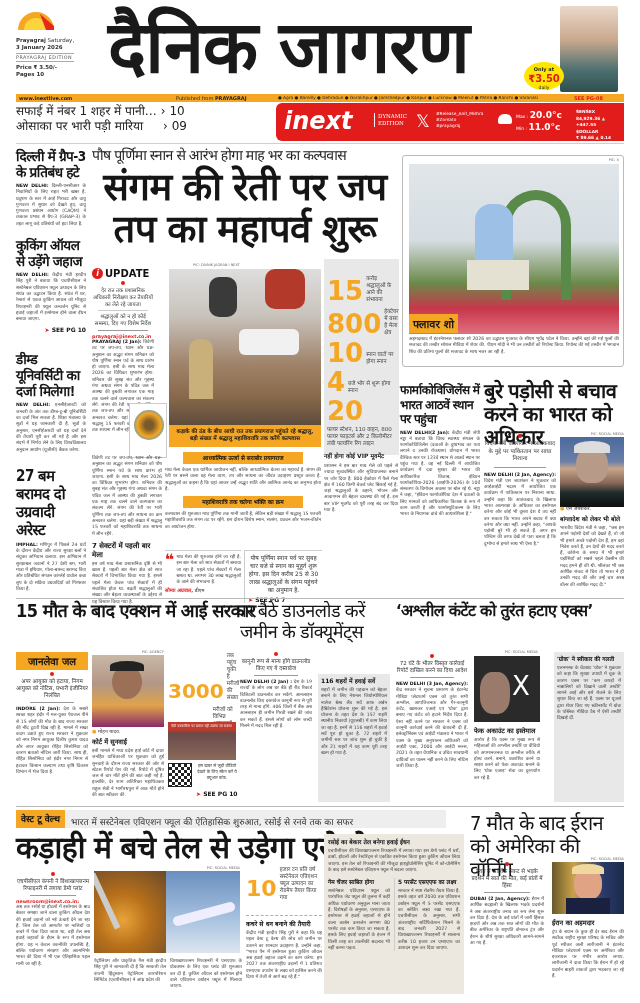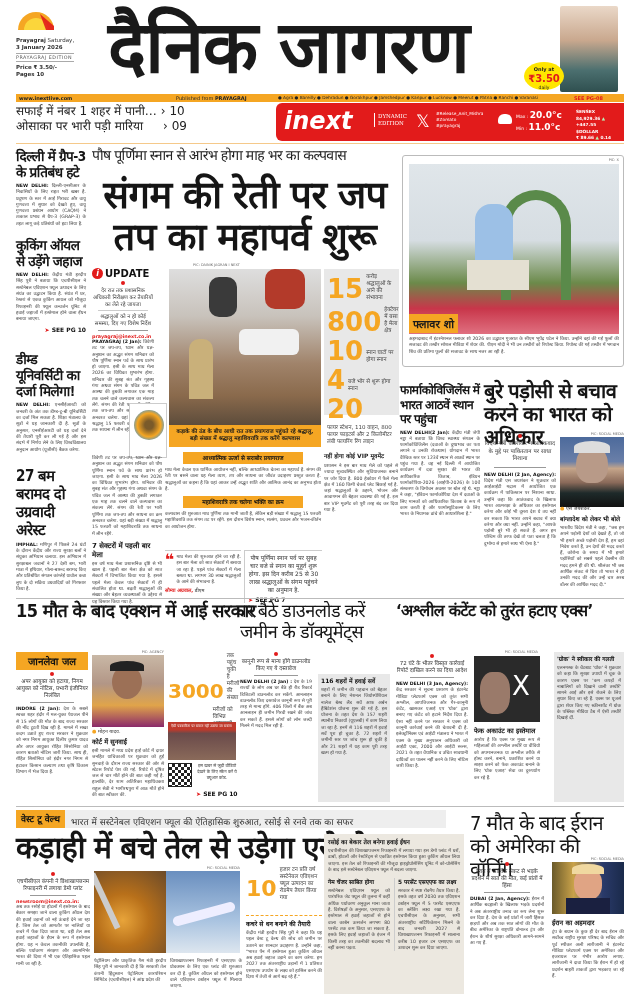--- a/index.html
+++ b/index.html
@@ -108,21 +108,21 @@
     <div class="body-text" style="margin-top:3px"><span class="dl">NEW DELHI:</span> <span>एनसीईआरटी को जनवरी के अंत तक डीम्ड-टू-बी यूनिवर्सिटी का दर्जा मिल सकता है. शिक्षा मंत्रालय के सूत्रों ने यह जानकारी दी है. सूत्रों के अनुसार, एनसीईआरटी को यह दर्जा देने की तैयारी पूरी कर ली गई है और इस संदर्भ में निर्णय लेने के लिए विश्वविद्यालय अनुदान आयोग (यूजीसी) बैठक करेगा.</span></div>
   </div>
   <div style="margin-top:14px">
     <div class="hl" style="font-size:15px;line-height:18px">27 बम बरामद दो उग्रवादी अरेस्ट</div>
     <div class="body-text" style="margin-top:3px"><span class="dl">IMPHAL:</span> <span>मणिपुर में पिछले 24 घंटों के दौरान केंद्रीय और राज्य सुरक्षा बलों ने संयुक्त अभियान चलाया. इस अभियान में सुरक्षाबल जवानों ने 27 देसी बम, भारी मात्रा में हथियार, गोला-बारूद बरामद किए और प्रतिबंधित संगठन कांग्लेई यावोल कन्ना लुप के दो सक्रिय उग्रवादियों को गिरफ्तार किया है.</span></div>
   </div>
 </div>
 
 <div class="abs" style="left:92px;top:146px;width:306px;height:500px">
   <div class="hl" style="font-size:14px;font-weight:normal;line-height:18px;color:#222">पौष पूर्णिमा स्नान से आरंभ होगा माह भर का कल्पवास</div>
-  <div class="hl" style="font-size:38px;line-height:42px;margin-top:10px;text-align:center">
+  <div class="hl" style="font-size:38px;line-height:42px;margin-top:2px;text-align:center">
     <div>संगम की रेती पर जप</div>
     <div>तप का महापर्व शुरू</div>
   </div>
 </div>
 
 <div class="abs" style="left:92px;top:268px;width:62px">
   <div style="display:flex;align-items:center;gap:2px">
     <span style="width:11px;height:11px;background:#e21b1b;border-radius:50%;color:#fff;font-size:8px;font-weight:bold;text-align:center;line-height:11px;font-style:italic">i</span>
     <span style="font-size:10px;font-weight:bold;color:#111">UPDATE</span>
   </div>
@@ -141,21 +141,21 @@
 
 <div class="pic-cr" style="left:160px;top:263px;width:80px">PIC: DAINIK JAGRAN I NEXT</div>
 <div class="pic" style="left:169px;top:269px;width:152px;height:158px;background:linear-gradient(180deg,#dedede 0%,#c8c2bb 30%,#a0836a 60%,#8a6a4c 80%,#5a4a3a 100%)">
   <div style="position:absolute;left:20px;top:70px;width:24px;height:60px;background:#c9b07a;border-radius:10px 10px 0 0"></div>
   <div style="position:absolute;left:70px;top:60px;width:60px;height:26px;background:#f1f1f1;border-radius:6px"></div>
   <div style="position:absolute;left:40px;top:8px;width:28px;height:40px;background:#3a3a3a;border-radius:10px"></div>
   <div style="position:absolute;left:96px;top:0;width:40px;height:40px;background:#b33a2a;border-radius:10px"></div>
 </div>
 <div class="abs" style="left:169px;top:425px;width:152px;height:22px;background:#f5a623;font-size:5.6px;line-height:7px;color:#1a1a1a;font-weight:bold;padding:3px 4px;text-align:center">कड़ाके की ठंड के बीच आधी रात तक प्रयागराज पहुंचते रहे श्रद्धालु, बड़ी संख्या में श्रद्धालु महाशिवरात्रि तक करेंगे कल्पवास</div>
 
-<div class="abs graybox" style="left:324px;top:269px;width:75px;height:146px;padding:4px 3px">
+<div class="abs graybox" style="left:324px;top:259px;width:75px;height:196px;padding:16px 3px">
   <div class="stat">
       <span class="n">15</span>
       <span class="t">करोड़ श्रद्धालुओं के आने की संभावना</span>
     </div>
   <div class="stat">
       <span class="n">800</span>
       <span class="t">हेक्टेयर में बसा है मेला क्षेत्र</span>
     </div>
   <div class="stat">
       <span class="n">10</span>

